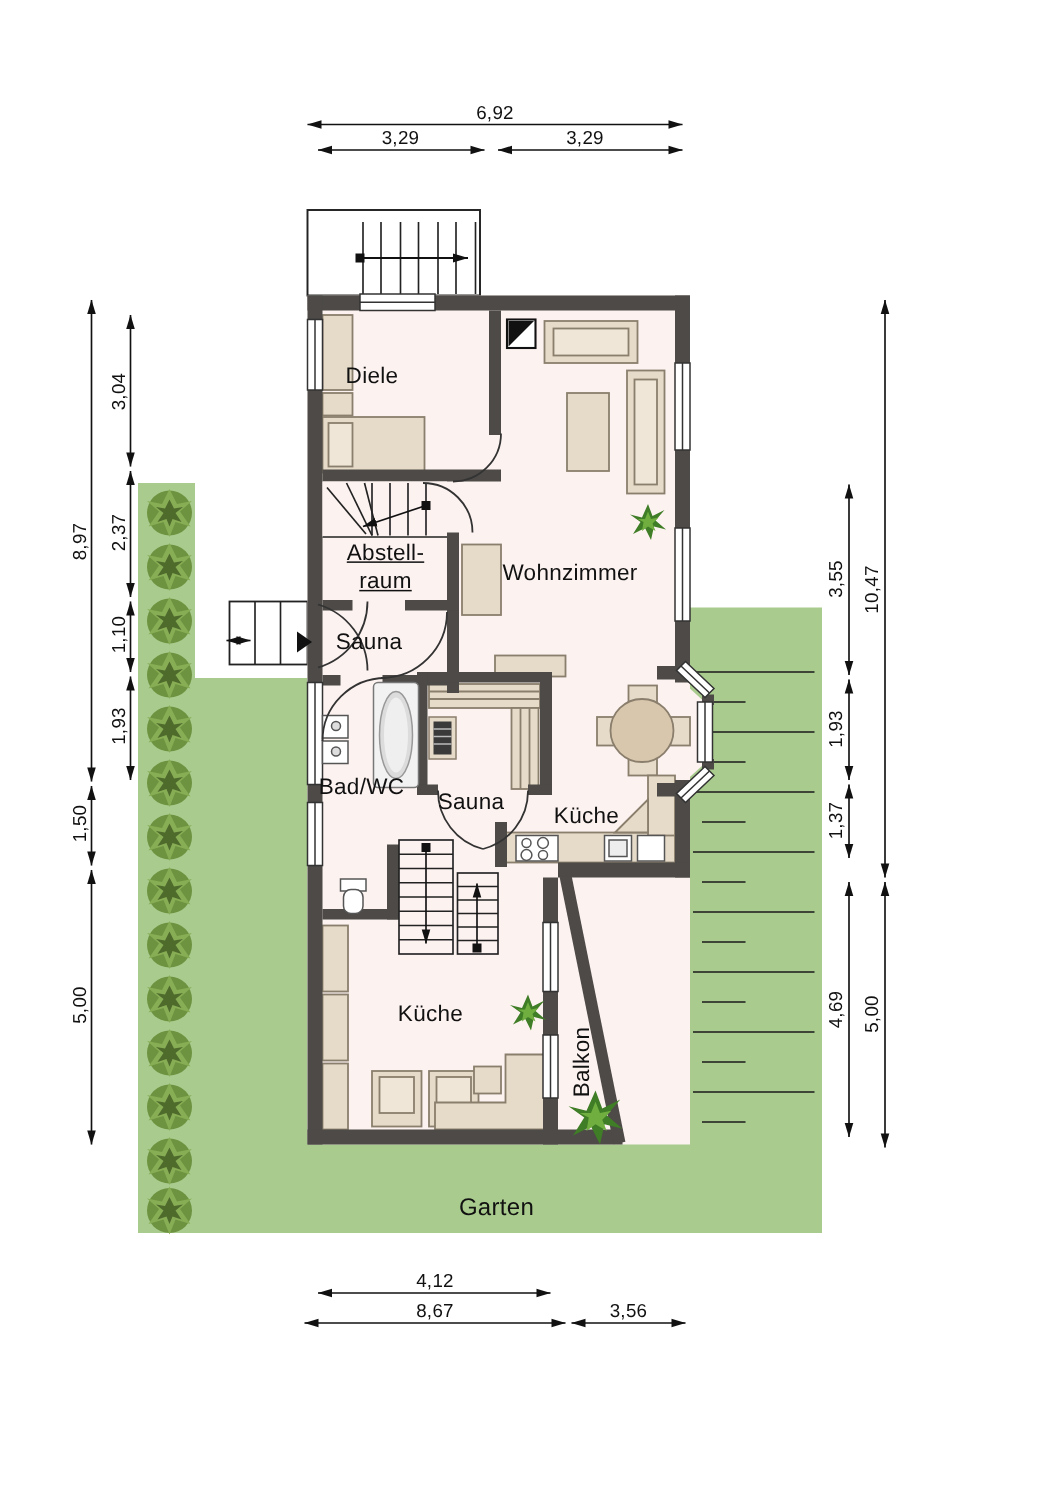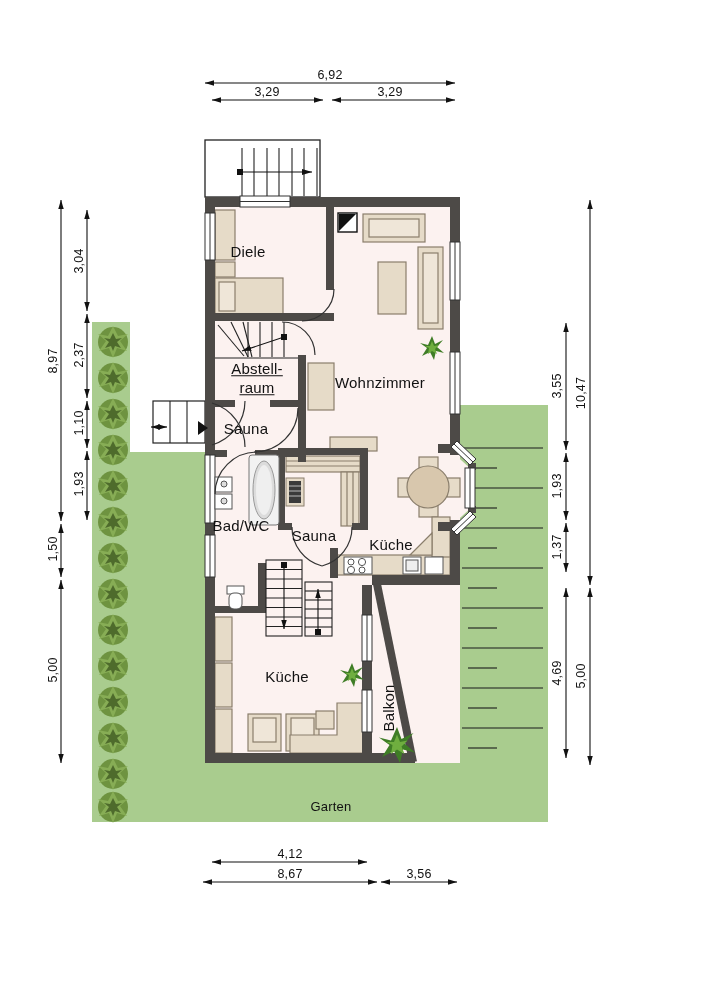--- a/index.html
+++ b/index.html
@@ -3,21 +3,21 @@
 <meta charset="utf-8">
 <style>
   html,body{margin:0;padding:0;background:#ffffff;}
   #stage{position:relative;width:706px;height:1000px;background:#ffffff;overflow:hidden;
          font-family:"Liberation Sans", sans-serif;}
   #plan-svg{position:absolute;left:0;top:0;}
   .lbl{position:absolute;transform:translate(-50%,-50%);color:#111;white-space:nowrap;
        font-size:15px;letter-spacing:.2px;}
   .lbl.small{font-size:12.5px;}
   .lbl.rot{transform:translate(-50%,-50%) rotate(-90deg);}
-  .lbl.big{font-size:13px;}
+  .lbl.big{font-size:16px;}
   .lbl.two-line{line-height:1.25;text-align:center;}
   .lbl.two-line span{display:block;text-decoration:underline;}
 </style>
 </head>
 <body>
 
 <div id="stage">
 
 <svg id="plan-svg" width="706" height="1000" viewBox="0 0 706 1000">
   <defs>

